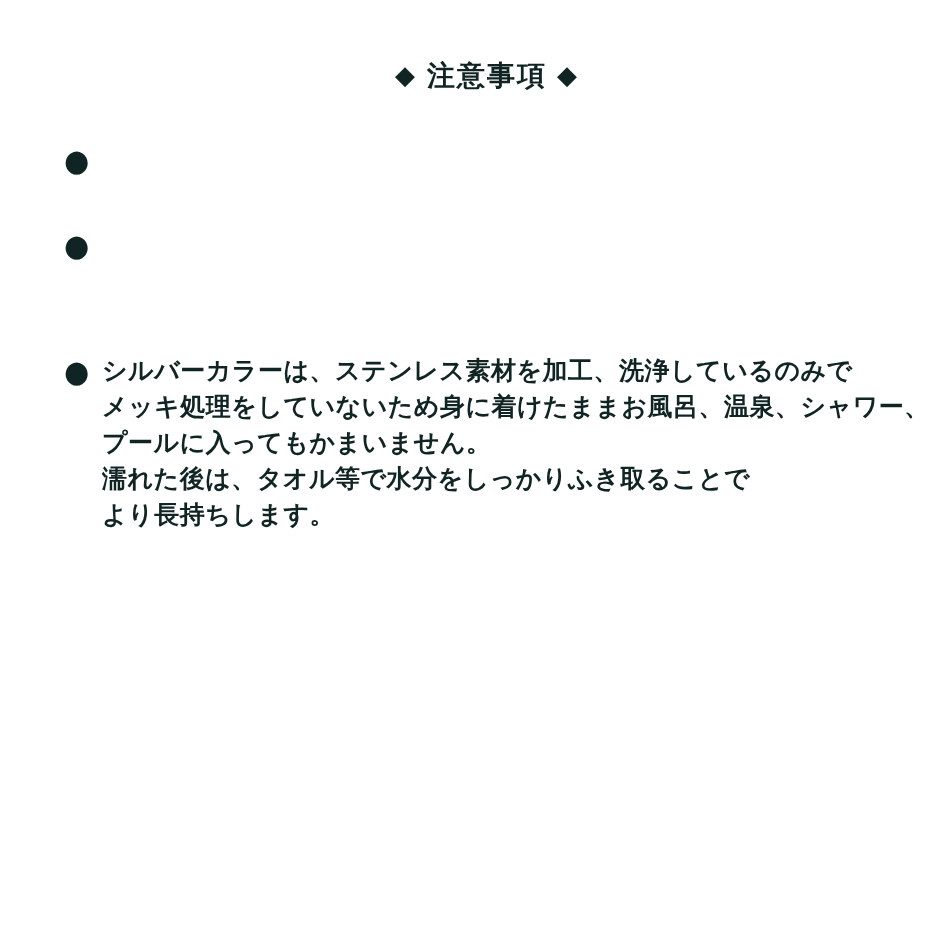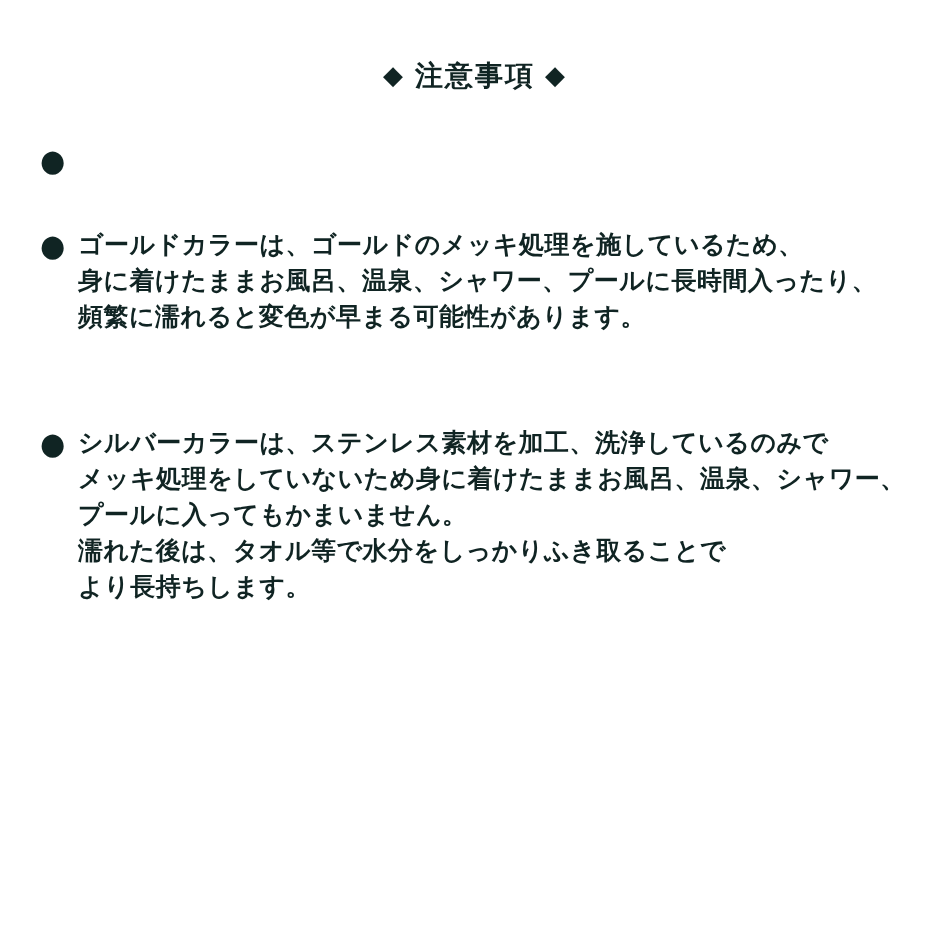--- a/index.html
+++ b/index.html
@@ -13,20 +13,21 @@
     overflow: hidden;
     font-family: "DejaVu Sans", "Liberation Sans", sans-serif;
     color: #102423;
     font-weight: bold;
   }
   .page {
     width: 950px;
     height: 950px;
     background: #ffffff;
     box-sizing: border-box;
+    padding-left: 24px;
   }
   .title {
     margin: 0;
     padding-top: 62px;
     text-align: center;
     font-size: 28px;
     line-height: 1;
     font-weight: bold;
     letter-spacing: 2px;
     white-space: nowrap;
@@ -73,23 +74,20 @@
   </h1>
 
   <div class="notice-list">
 
     <div class="notice-item">
       <span class="bullet">●</span>
     </div>
 
     <div class="notice-item notice-item-gap-small">
       <span class="bullet">●</span>
-      <div class="notice-text">ゴールドカラーは、ゴールドのメッキ処理を施しているため、
-身に着けたままお風呂、温泉、シャワー、プールに長時間入ったり、
-頻繁に濡れると変色が早まる可能性があります。</div>
     </div>
 
     <div class="notice-item notice-item-gap-large">
       <span class="bullet">●</span>
       <div class="notice-text">シルバーカラーは、ステンレス素材を加工、洗浄しているのみで
 メッキ処理をしていないため身に着けたままお風呂、温泉、シャワー、
 プールに入ってもかまいません。
 濡れた後は、タオル等で水分をしっかりふき取ることで
 より長持ちします。</div>
     </div>

